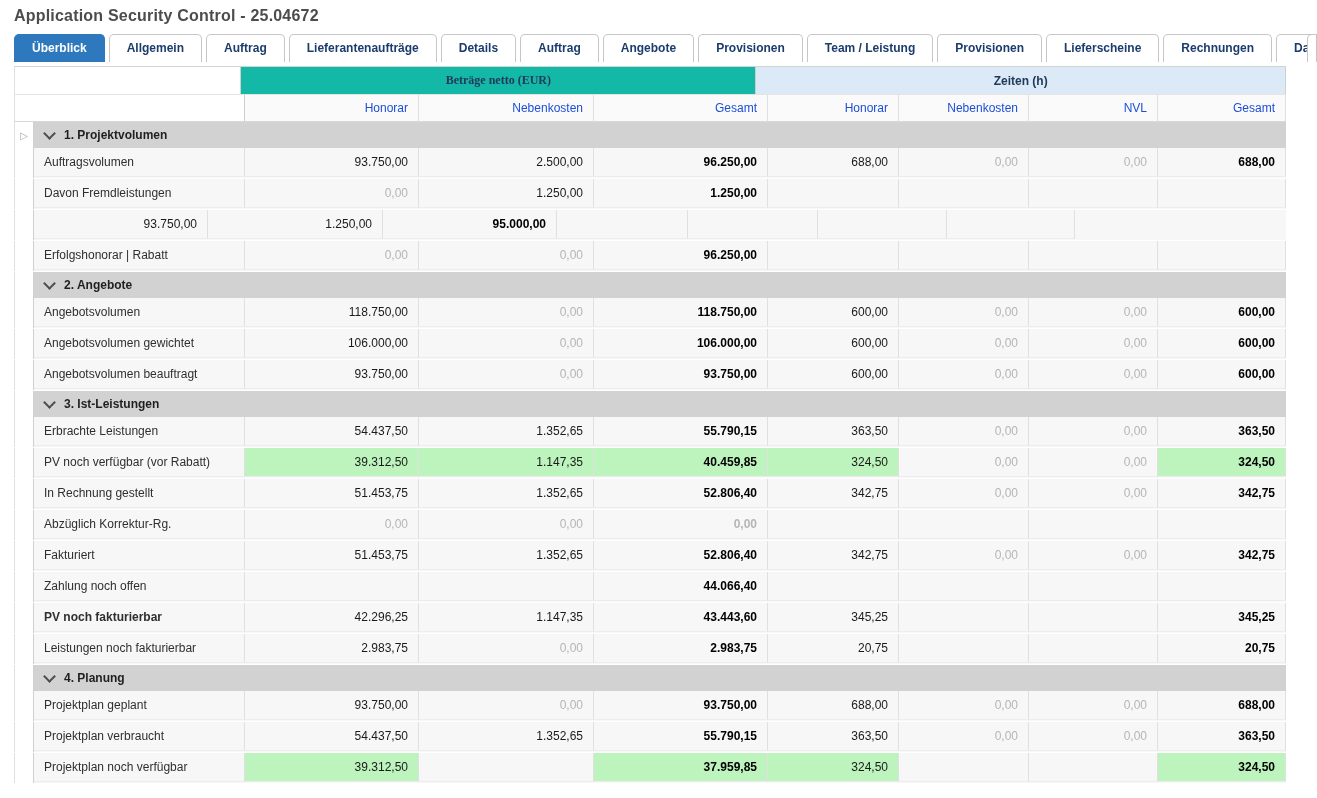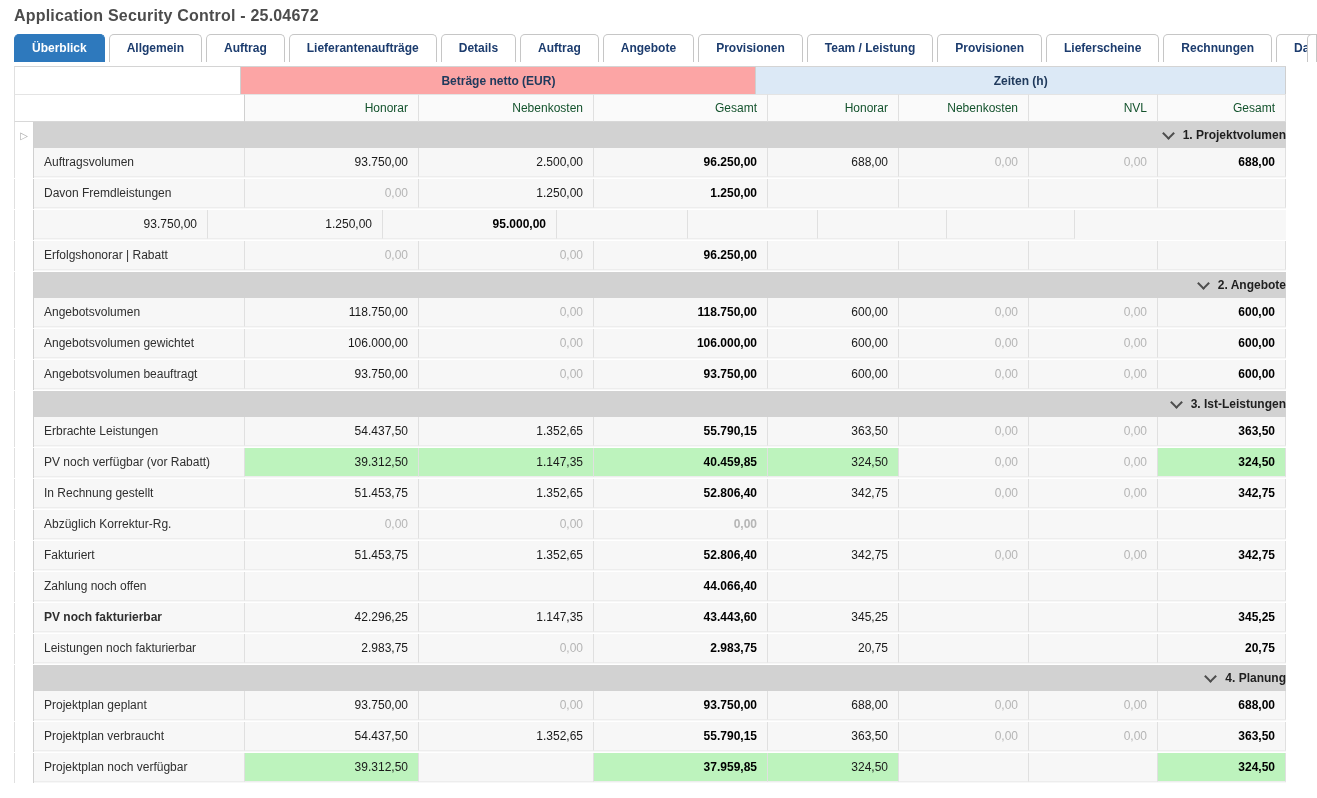--- a/index.html
+++ b/index.html
@@ -35,34 +35,34 @@
     border-right:1px solid #e0e0e0;overflow:hidden;white-space:nowrap;
   }
   .c.num{justify-content:flex-end;padding-right:10px;}
   .c.lbl{padding-left:10px;}
   
   .row.groups .c{
     height:28px;border-top:1px solid #d4d4d4;border-right:1px solid #cfcfcf;
     justify-content:center;font-weight:bold;color:#203a5c;
   }
   .row.groups .c.blank{background:#fff;border-left:1px solid #e0e0e0;border-right:1px solid #d0d0d0;}
-  .row.groups .c.g-eur{background:#fca5a5;}
+  .row.groups .c.g-eur{background:#14b8a6;font-family:Liberation Serif, serif;}
   .row.groups .c.g-h{background:#dce9f6;}
   
   .row.heads .c{
-    height:28px;background:#fafafa;color:#14532d;
+    height:28px;background:#fafafa;color:#1d4ed8;
     border-top:1px solid #e4e4e4;border-bottom:1px solid #d8d8d8;
   }
   .row.heads .c.blank{background:#fff;border-left:1px solid #e0e0e0;border-right:1px solid #d0d0d0;border-bottom:1px solid #d8d8d8;}
   
   .row.section{height:26px;}
   .row.section .gutter{border-bottom:none;}
   .row.section .bar{
     flex:1;display:flex;align-items:center;background:#d2d2d2;
-    font-weight:bold;color:#1f1f1f;cursor:pointer;border-right:none;justify-content:flex-end;
+    font-weight:bold;color:#1f1f1f;cursor:pointer;border-right:none;
   }
   .chev{
     display:inline-block;width:7px;height:7px;margin:-3px 10px 0 11px;
     border-right:2px solid #4d4d4d;border-bottom:2px solid #4d4d4d;
     transform:rotate(45deg);
   }
   
   .gutter{
     width:20px;box-sizing:border-box;background:#fff;flex:0 0 20px;
     border-left:1px solid #e0e0e0;border-right:1px solid #d0d0d0;

